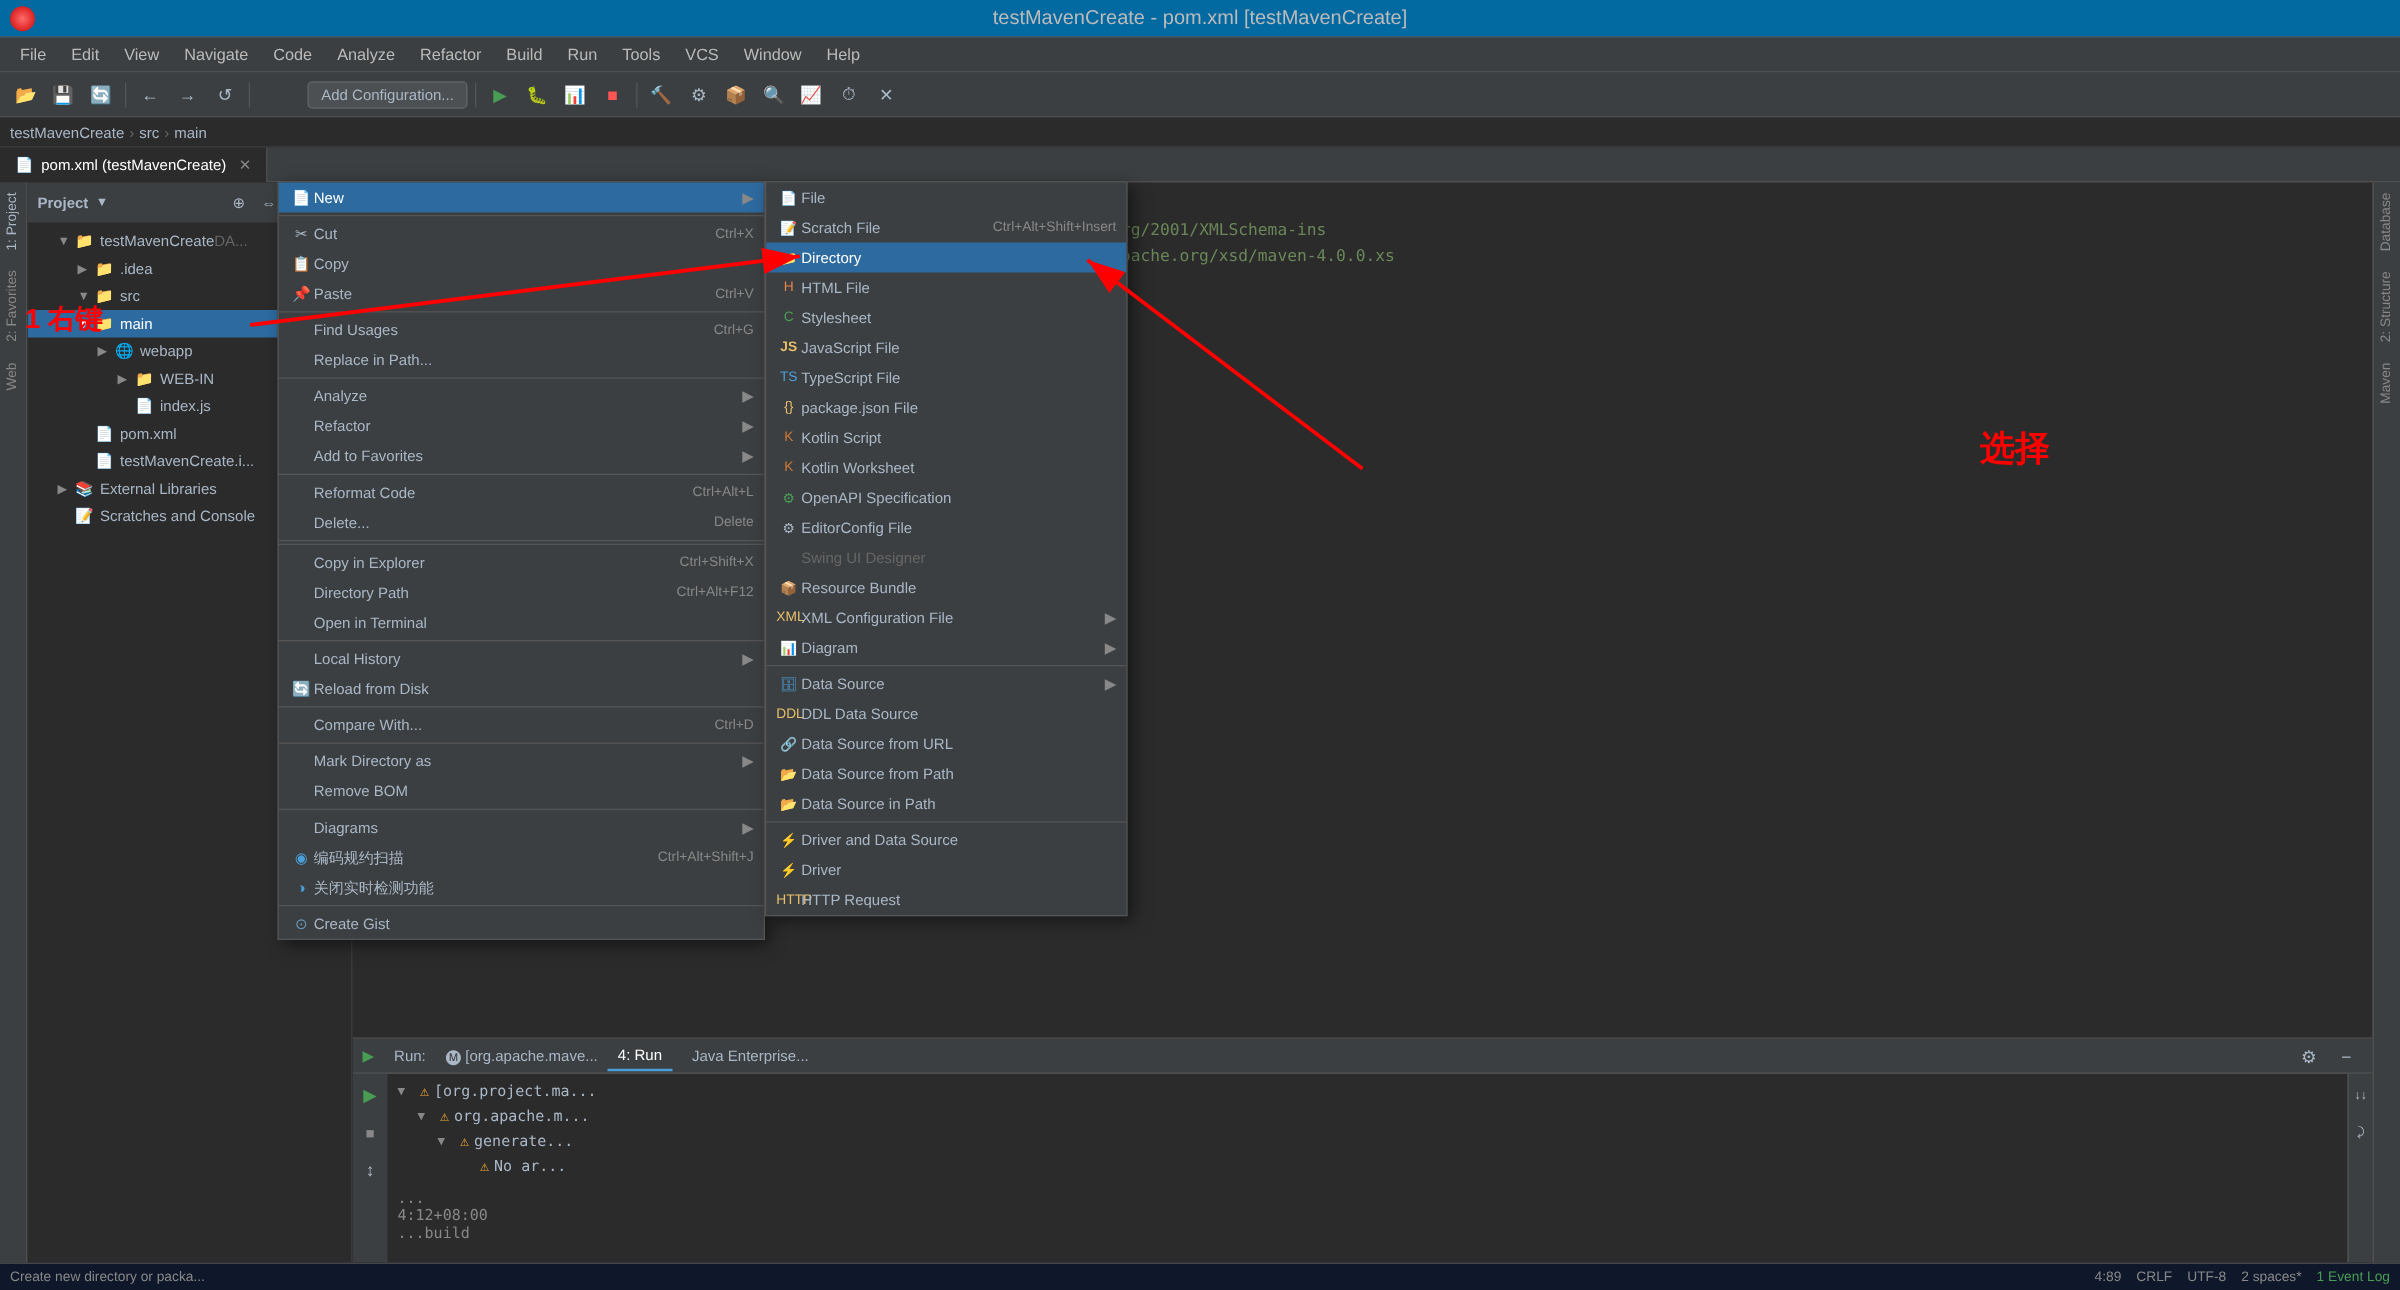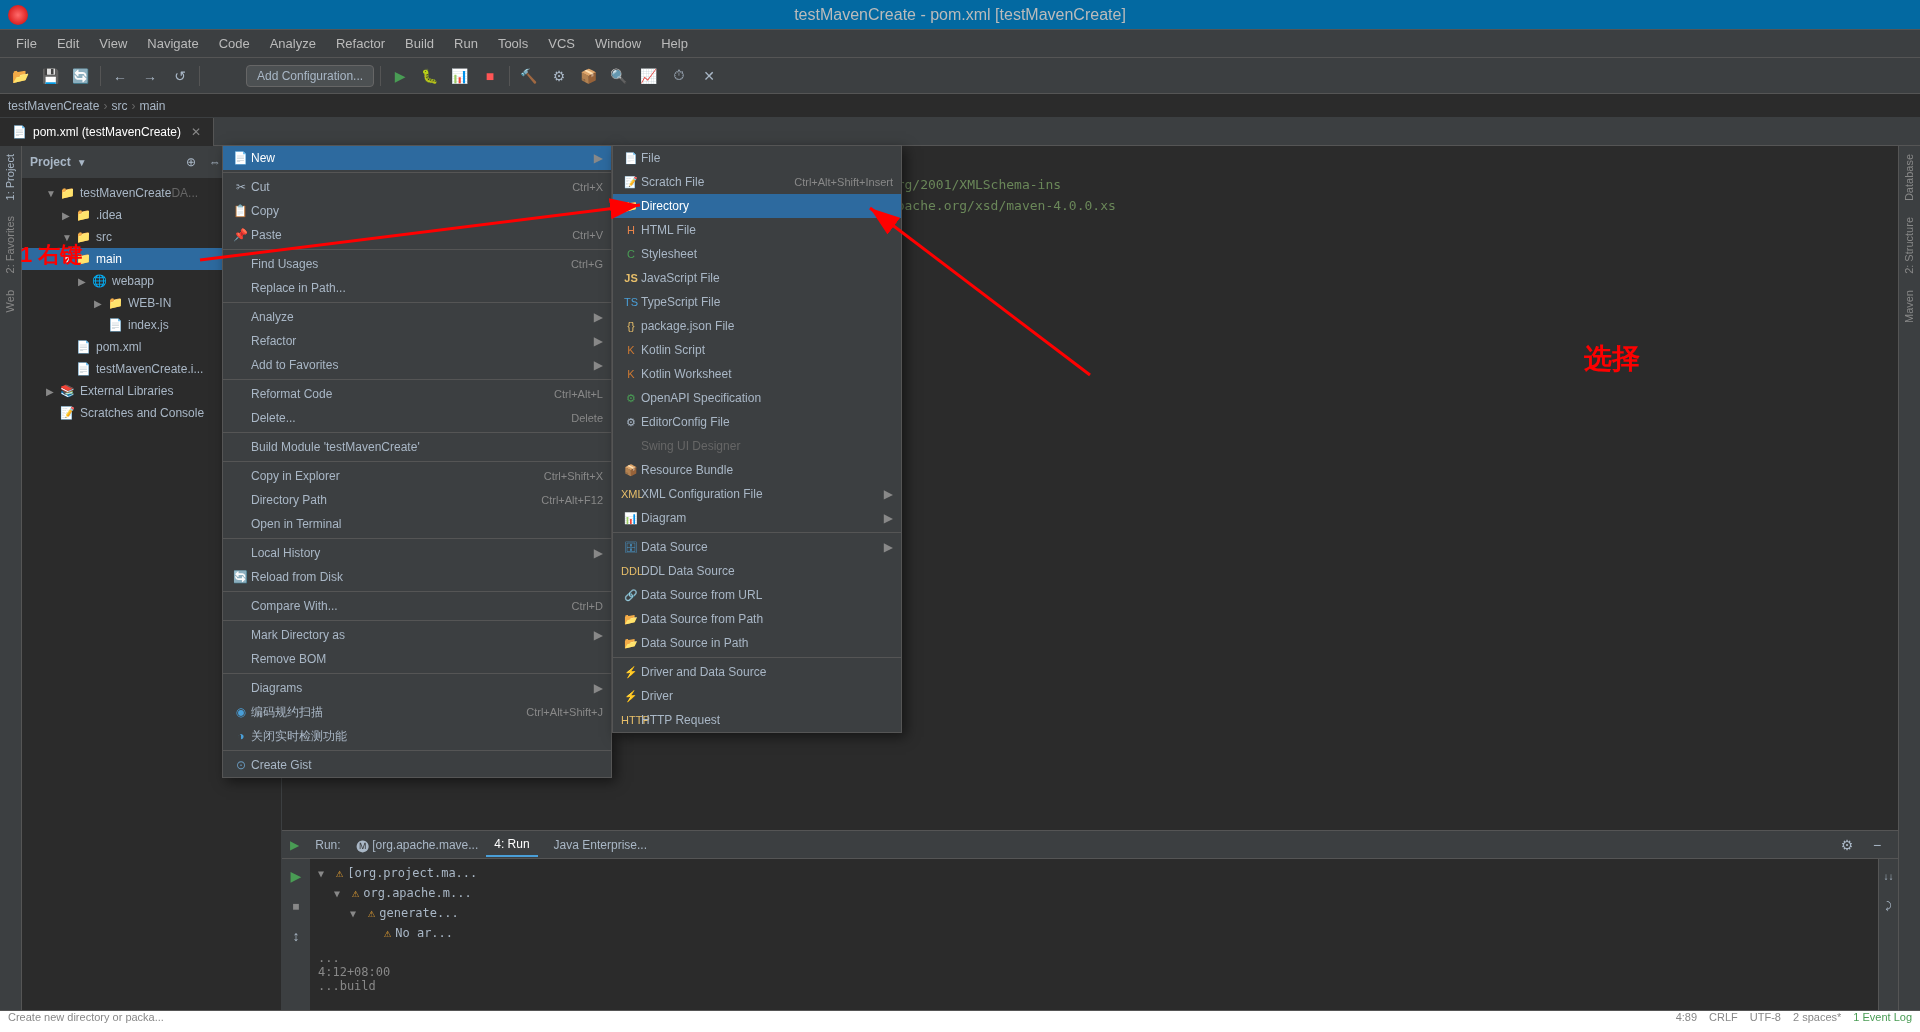--- a/index.html
+++ b/index.html
@@ -221,22 +221,23 @@
       transform: rotate(180deg);
       padding: 8px 4px;
       font-size: 11px;
       cursor: pointer;
       color: #888;
     }
 
     
     .bottom-bar {
       height: 22px;
-      background: #ffffff;
-      display: flex;
+      background: #0f172a;
+      display: flex;
+      align-items: center;
       padding: 0 8px;
       gap: 12px;
       font-size: 11px;
       color: #888;
       border-top: 1px solid #555;
     }
     .bottom-bar .right { margin-left: auto; display: flex; gap: 12px; }
     .status-green { color: #499c54; }
 
     
@@ -695,24 +696,20 @@
       <span class="ctx-icon"></span>
       <span>Reformat Code</span>
       <span class="shortcut">Ctrl+Alt+L</span>
     </div>
     <div class="ctx-item">
       <span class="ctx-icon"></span>
       <span>Delete...</span>
       <span class="shortcut">Delete</span>
     </div>
     <div class="ctx-separator"></div>
-    <div class="ctx-item">
-      <span class="ctx-icon"></span>
-      <span>Build Module 'testMavenCreate'</span>
-    </div>
     <div class="ctx-separator"></div>
     <div class="ctx-item">
       <span class="ctx-icon"></span>
       <span>Copy in Explorer</span>
       <span class="shortcut">Ctrl+Shift+X</span>
     </div>
     <div class="ctx-item">
       <span class="ctx-icon"></span>
       <span>Directory Path</span>
       <span class="shortcut">Ctrl+Alt+F12</span>

